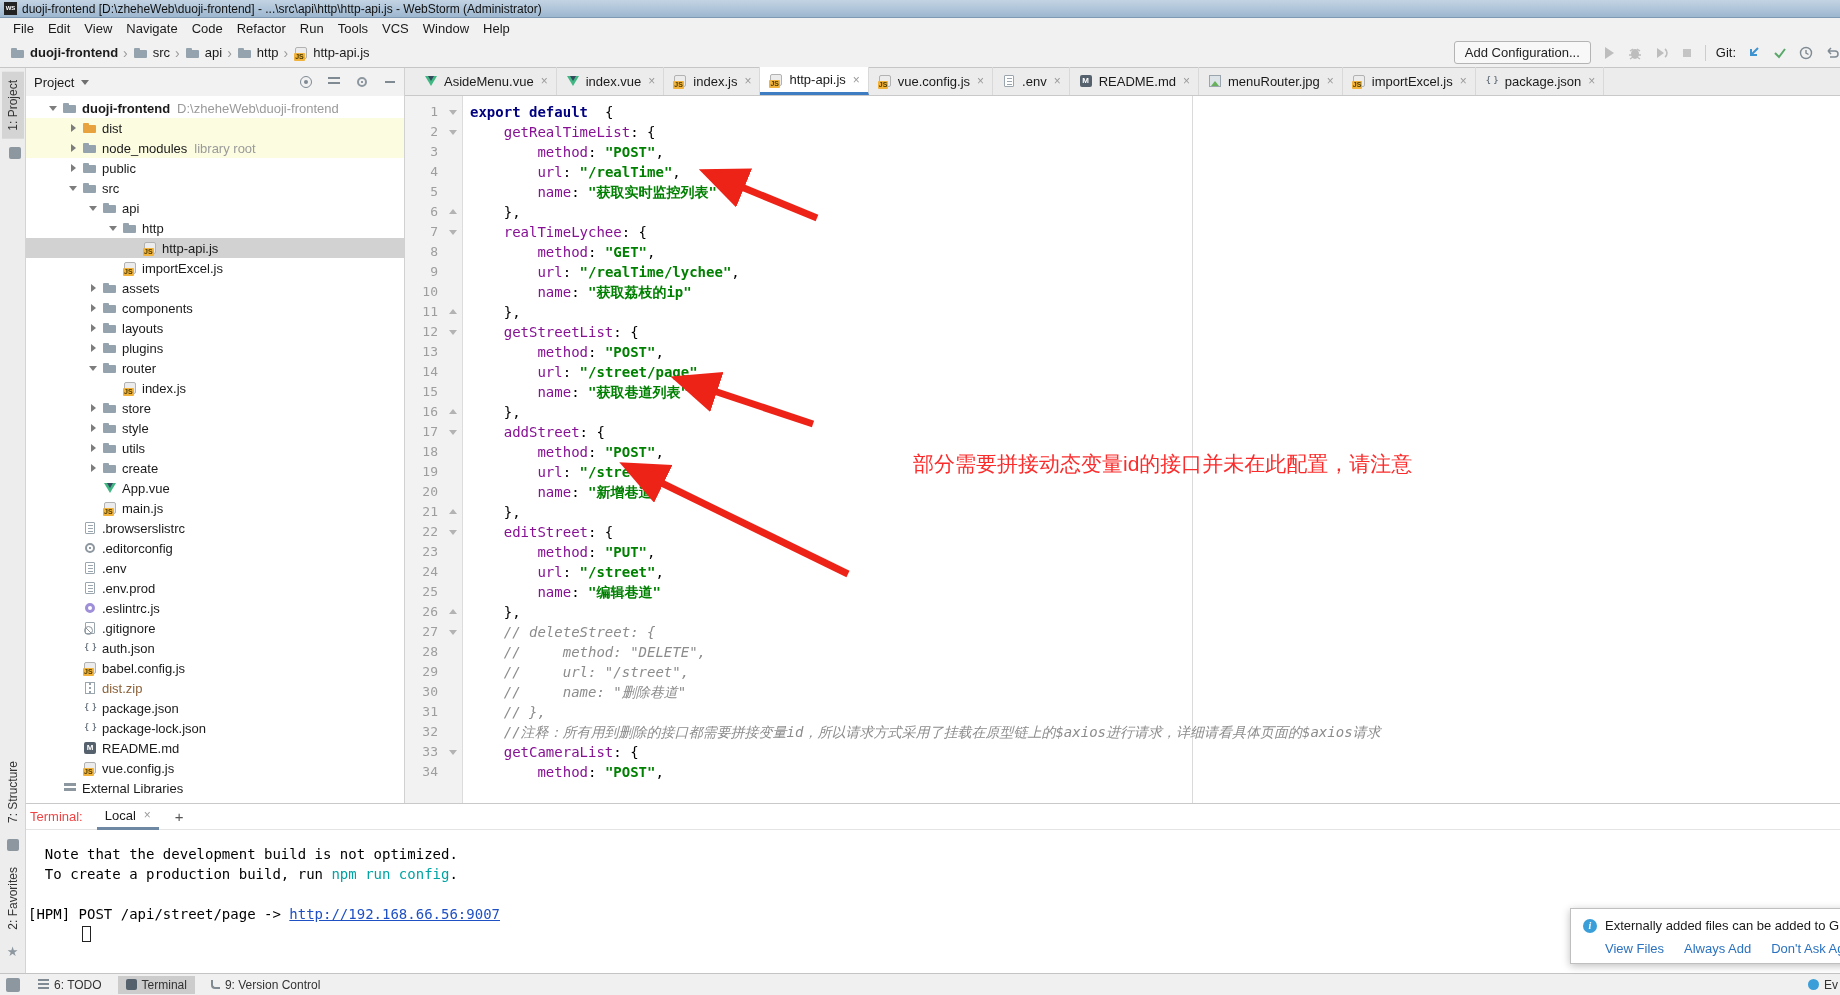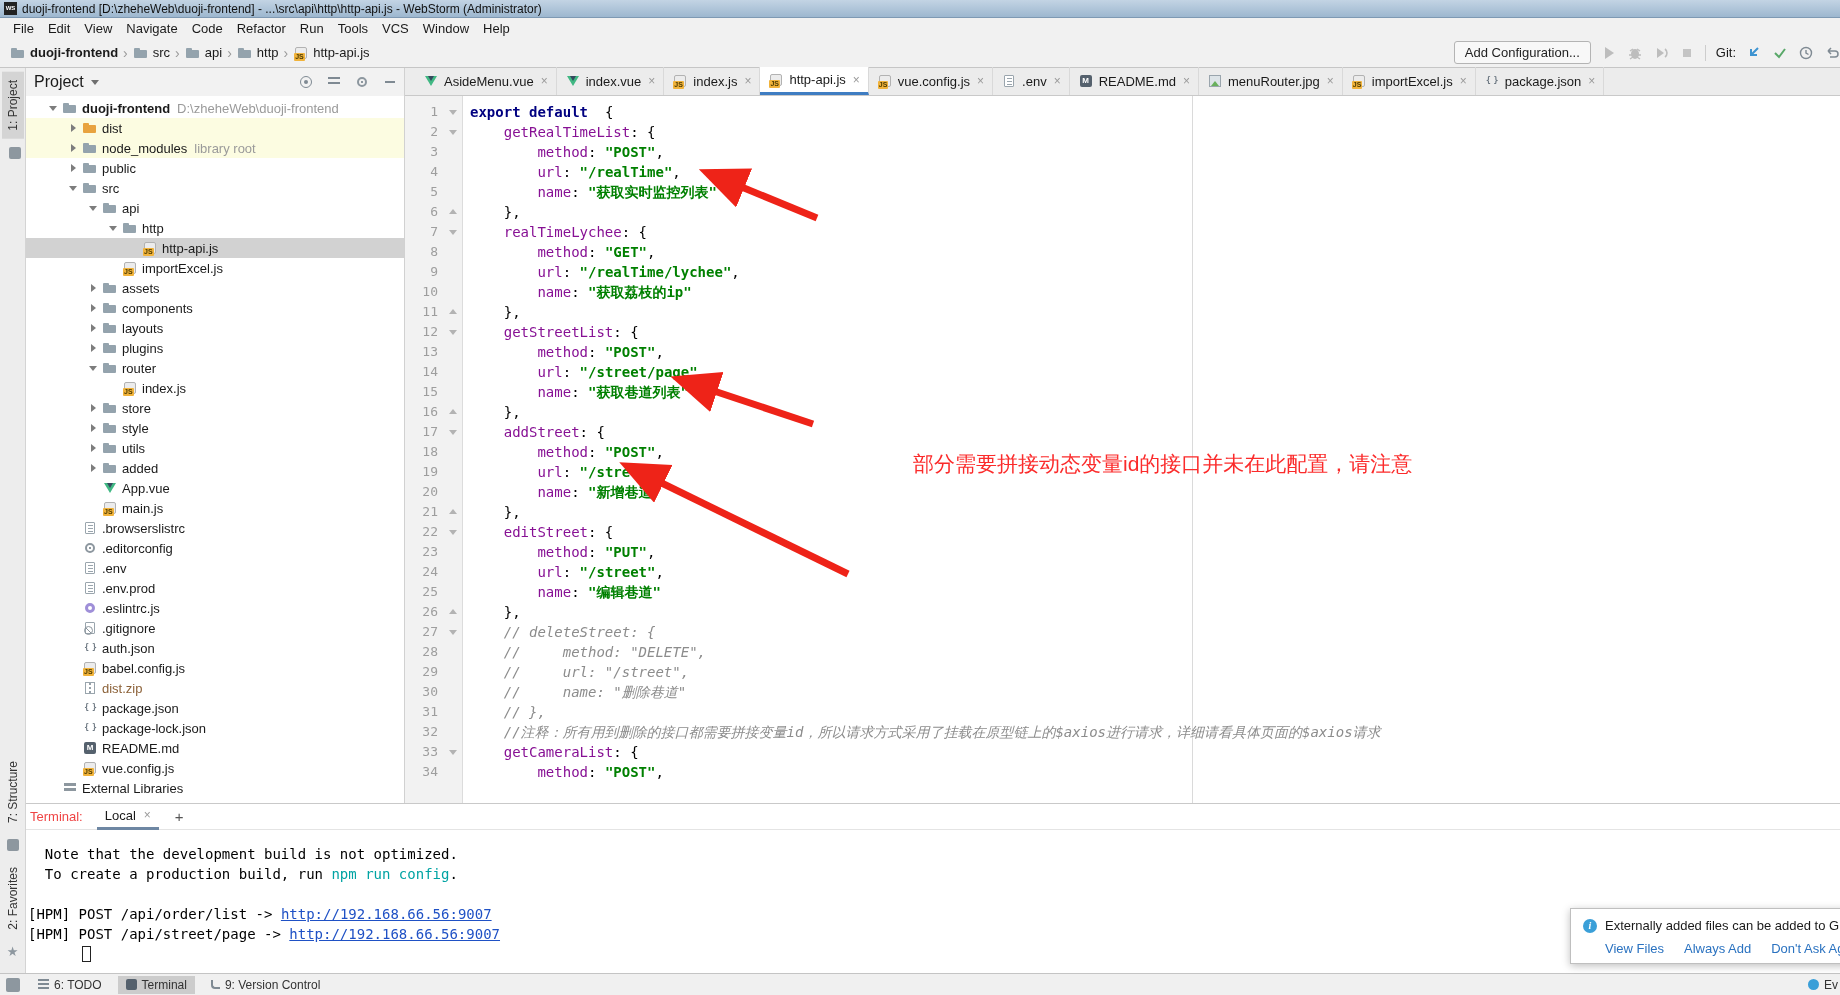--- a/index.html
+++ b/index.html
@@ -39,21 +39,21 @@
   .vbtn.active { background:#d4d4d4; }
   .stripe-top { margin-top:4px; }
   .stripe-bottom { margin-top:auto; display:flex; flex-direction:column; align-items:center; margin-bottom:14px; }
   .mini-ic { width:12px; height:12px; background:#8d979f; border-radius:2px; margin:8px 0; }
   .star { color:#8d979f; font-size:13px; margin-top:6px; }
 
   
   .project { position:absolute; left:26px; top:68px; width:379px; height:735px; background:#fff;
     border-right:1px solid #d1d1d1; overflow:hidden; }
   .proj-head { height:28px; background:#f2f2f2; display:flex; align-items:center; padding:0 6px 0 8px; }
-  .proj-title { display:flex; align-items:center; gap:5px; font-size:16px; }
+  .proj-title { display:flex; align-items:center; gap:5px; font-size:13px; }
   .dd-arrow { border-left:4px solid transparent; border-right:4px solid transparent; border-top:5px solid #6f6f6f; margin-left:2px; }
   .proj-head-icons { margin-left:auto; display:flex; align-items:center; gap:12px; }
   .tree { padding-top:2px; }
   .trow { height:20px; display:flex; align-items:center; white-space:nowrap; }
   .trow.hl { background:#fcfce1; }
   .trow.sel { background:#d2d2d2; }
   .tsp { flex:none; }
   .chev { width:16px; height:16px; flex:none; position:relative; }
   .chev.col::before { content:''; position:absolute; left:5px; top:4px;
     border-left:5px solid #7d7d7d; border-top:4px solid transparent; border-bottom:4px solid transparent; }
@@ -385,21 +385,21 @@
       <div class="trow">
         <span class="tsp" style="width: 60px;"></span>
         <span class="chev col"></span>
         <span class="ic ic-folder"></span>
         <span class="tlabel">utils</span>
       </div>
       <div class="trow">
         <span class="tsp" style="width: 60px;"></span>
         <span class="chev col"></span>
         <span class="ic ic-folder"></span>
-        <span class="tlabel">added</span>
+        <span class="tlabel">create</span>
       </div>
       <div class="trow">
         <span class="tsp" style="width: 60px;"></span>
         <span class="chev"></span>
         <span class="ic ic-vue"></span>
         <span class="tlabel">App.vue</span>
       </div>
       <div class="trow">
         <span class="tsp" style="width: 60px;"></span>
         <span class="chev"></span>
@@ -739,21 +739,20 @@
     <span class="term-tab">
       <span>Local</span>
       <span class="tab-close">×</span>
     </span>
     <span class="term-plus">+</span>
   </div>
   <div class="term-body">
       <div class="tline"><span>  Note that the development build is not optimized.</span></div>
       <div class="tline"><span>  To create a production build, run </span><span class="tt-cy">npm run config</span><span>.</span></div>
       <div class="tline"></div>
-      <div class="tline"><span>[HPM] POST /api/order/list -&gt; </span><span class="tt-ln">http://192.168.66.56:9007</span></div>
       <div class="tline"><span>[HPM] POST /api/street/page -&gt; </span><span class="tt-ln">http://192.168.66.56:9007</span></div>
       <div><span class="cursor"></span></div>
     </div>
 </div>
 
 <div class="statusbar">
   <span class="sb-corner"></span>
   <span id="sb-items" style="display:flex;align-items:center;">
       <span class="sb-item">
         <span class="sb-ic bars"></span>

